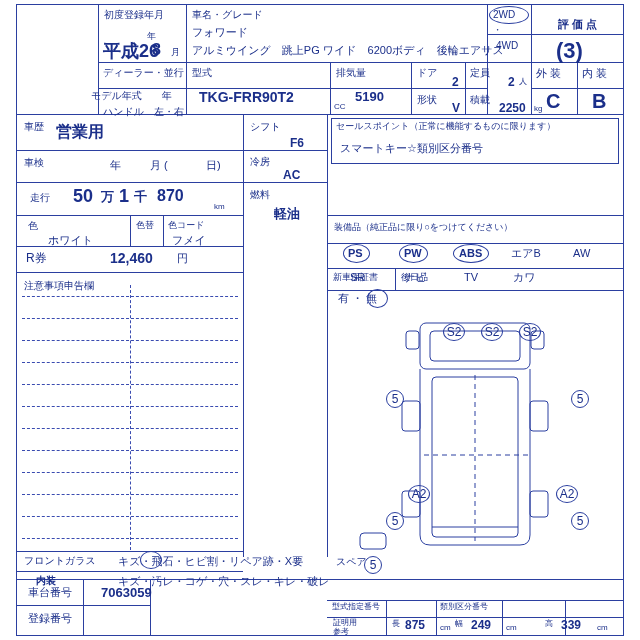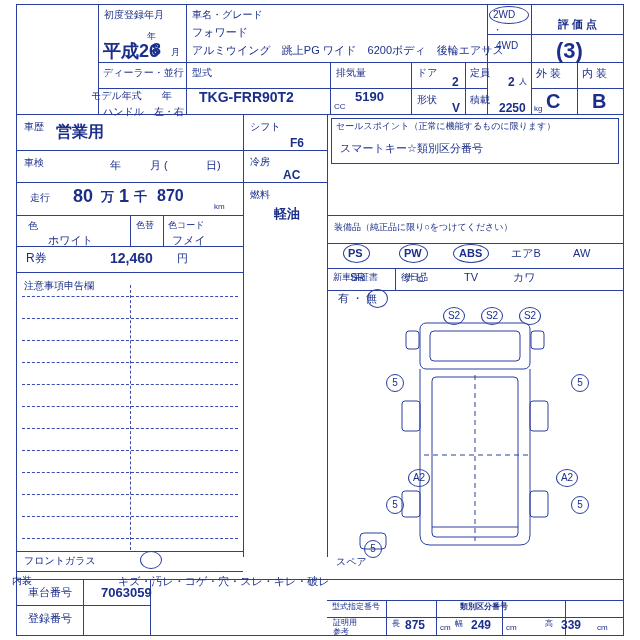--- a/index.html
+++ b/index.html
@@ -32,21 +32,21 @@
   .s16{font-size:16px;}
   .s18{font-size:18px;}
   .s20{font-size:20px;}
   .s22{font-size:22px;}
   .b{font-weight:bold;}
   .ctr{text-align:center;}
   
   .circ{
     position:absolute;border:1px solid #2b3fa0;border-radius:50%;
     display:flex;align-items:center;justify-content:center;
-    font-size:10px;line-height:1;
+    font-size:12px;line-height:1;margin-top:16px;
   }
   .ellip{
     position:absolute;border:1px solid #2b3fa0;border-radius:50%;
   }
   svg{display:block;}
 </style>
 </head>
 <body>
 
 <div id="sheet">
@@ -130,21 +130,21 @@
   <div class="ln vl" style="left:163px;top:215px;height:31px;"></div>
 
   <div class="t s10" style="left:24px;top:122px;">車歴</div>
   <div class="t s16 b" style="left:56px;top:124px;">営業用</div>
   <div class="t s10" style="left:24px;top:158px;">車検</div>
   <div class="t s11" style="left:110px;top:160px;">年</div>
   <div class="t s11" style="left:150px;top:160px;">月 (</div>
   <div class="t s11" style="left:206px;top:160px;">日)</div>
 
   <div class="t s10" style="left:30px;top:193px;">走行</div>
-  <div class="t s18 b" style="left:73px;top:187px;">80</div>
+  <div class="t s18 b" style="left:73px;top:187px;">50</div>
   <div class="t s13 b" style="left:101px;top:190px;">万</div>
   <div class="t s18 b" style="left:119px;top:187px;">1</div>
   <div class="t s13 b" style="left:134px;top:190px;">千</div>
   <div class="t s16 b" style="left:157px;top:188px;">870</div>
   <div class="t s8" style="left:214px;top:203px;">km</div>
 
   <div class="t s10" style="left:28px;top:221px;">色</div>
   <div class="t s11" style="left:48px;top:235px;">ホワイト</div>
   <div class="t s9" style="left:136px;top:221px;">色替</div>
   <div class="t s9" style="left:168px;top:221px;">色コード</div>
@@ -171,22 +171,23 @@
   <div class="dash-v" style="left:130px;top:285px;height:265px;"></div>
 
   <div class="ln hl" style="left:17px;top:551px;width:226px;"></div>
   <div class="ln hl" style="left:17px;top:571px;width:226px;"></div>
   <div class="ln hl" style="left:17px;top:579px;width:606px;"></div>
   <div class="ln hl" style="left:17px;top:605px;width:133px;"></div>
   <div class="ln vl" style="left:83px;top:579px;height:57px;"></div>
   <div class="ln vl" style="left:150px;top:579px;height:57px;"></div>
 
   <div class="t s10" style="left:24px;top:556px;">フロントガラス</div>
+  <div class="t s11" style="left:118px;top:556px;">キズ・飛石・ヒビ割・リペア跡・X要</div>
   <div class="ellip" style="left:140px;top:551px;width:20px;height:16px;"></div>
-  <div class="t s10" style="left:12px;top:577px;top:576px;">内装</div>
+  <div class="t s10" style="left:36px;top:577px;top:576px;font-weight:bold;">内装</div>
   <div class="t s11" style="left:118px;top:576px;">キズ・汚レ・コゲ・穴・スレ・キレ・破レ</div>
 
   <div class="t s11" style="left:28px;top:587px;">車台番号</div>
   <div class="t s13 b" style="left:101px;top:586px;">7063059</div>
   <div class="t s11" style="left:28px;top:613px;">登録番号</div>
 
   <div class="ln hl" style="left:243px;top:150px;width:84px;"></div>
   <div class="ln hl" style="left:243px;top:182px;width:84px;"></div>
 
   <div class="t s10" style="left:250px;top:122px;">シフト</div>
@@ -271,21 +272,21 @@
   <div class="ln hl" style="left:327px;top:600px;width:296px;"></div>
   <div class="ln hl" style="left:327px;top:617px;width:296px;"></div>
   <div class="ln vl" style="left:436px;top:600px;height:36px;"></div>
   <div class="ln vl" style="left:502px;top:600px;height:36px;"></div>
   <div class="ln vl" style="left:565px;top:600px;height:36px;"></div>
   <div class="ln vl" style="left:386px;top:600px;height:36px;"></div>
 
   <div class="t s8" style="left:332px;top:603px;">型式指定番号</div>
   <div class="t s8" style="left:333px;top:619px;">証明用</div>
   <div class="t s8" style="left:333px;top:628px;">参考</div>
-  <div class="t s8" style="left:460px;top:603px;font-weight:bold;">類別区分番号</div>
+  <div class="t s8" style="left:440px;top:603px;">類別区分番号</div>
 
   <div class="t s8" style="left:392px;top:620px;">長</div>
   <div class="t s12 b" style="left:405px;top:619px;">875</div>
   <div class="t s8" style="left:440px;top:624px;">cm</div>
   <div class="t s8" style="left:455px;top:620px;">幅</div>
   <div class="t s12 b" style="left:471px;top:619px;">249</div>
   <div class="t s8" style="left:506px;top:624px;">cm</div>
   <div class="t s8" style="left:545px;top:620px;">高</div>
   <div class="t s12 b" style="left:561px;top:619px;">339</div>
   <div class="t s8" style="left:597px;top:624px;">cm</div>

